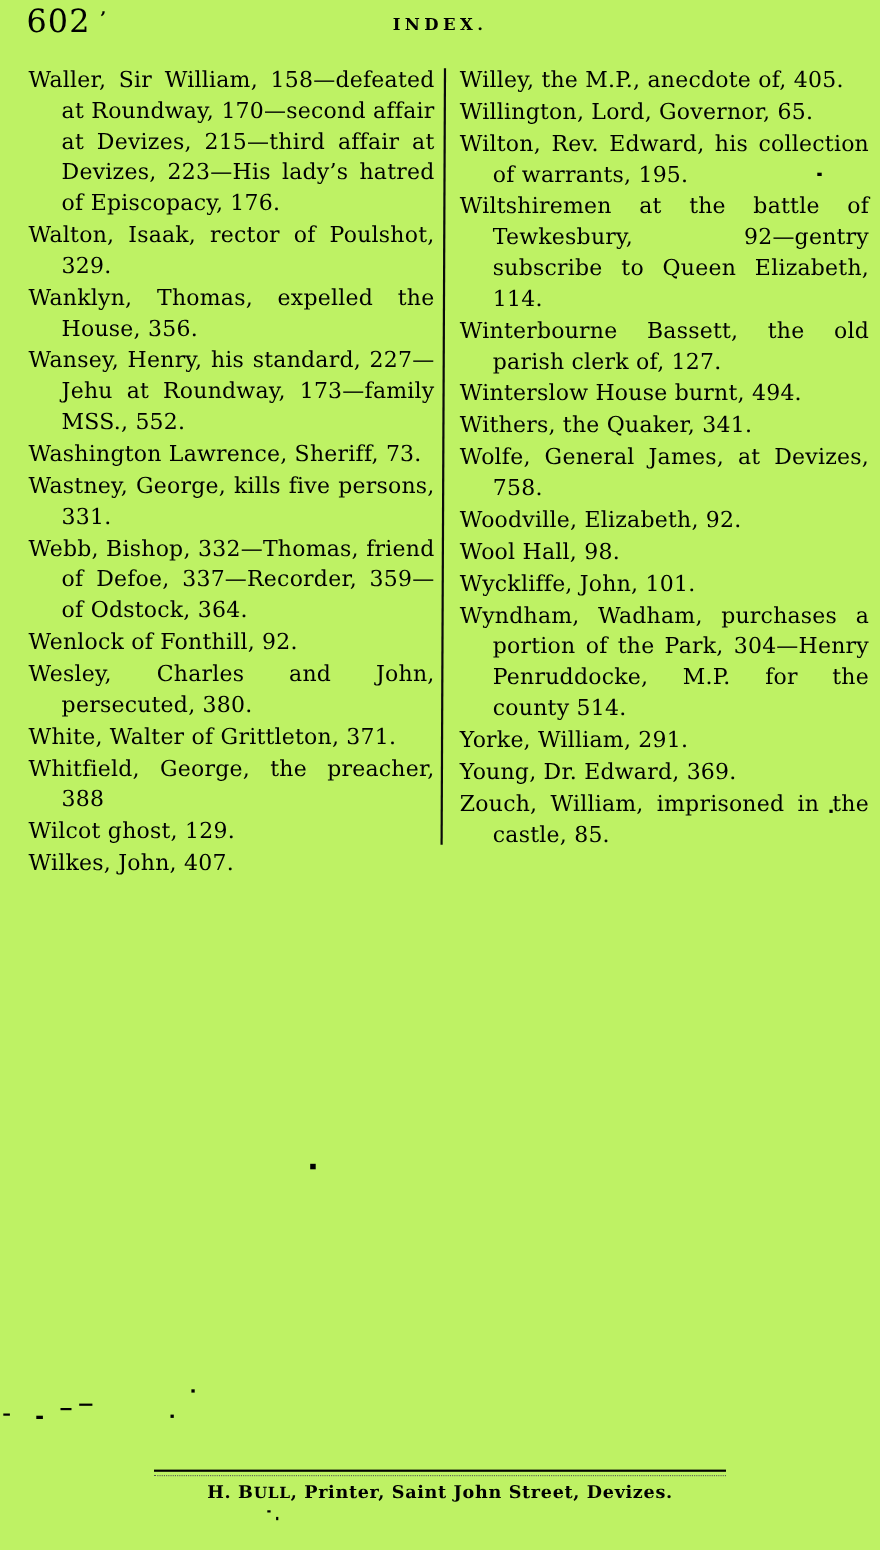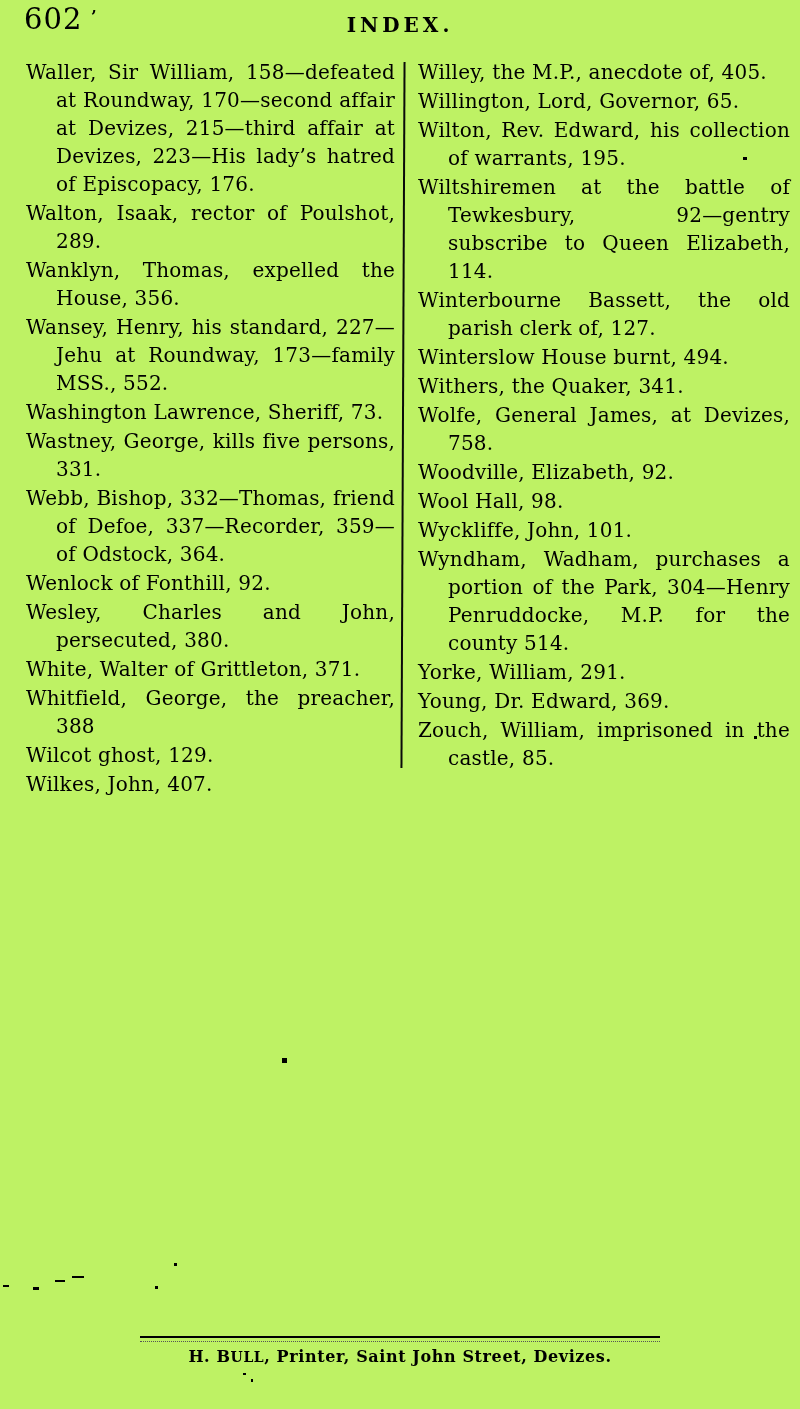--- a/index.html
+++ b/index.html
@@ -29,21 +29,21 @@
     top: 7px;
     font-size: 16px;
     font-weight: bold;
   }
   .page-title {
     position: absolute;
     left: 0;
     top: 13px;
     width: 100%;
     text-align: center;
-    font-size: 20px;
+    font-size: 15px;
     font-weight: bold;
     letter-spacing: 4px;
   }
   .col {
     position: absolute;
     top: 57px;
     font-size: 20px;
     line-height: 28px;
     text-align: justify;
     letter-spacing: 0.2px;
@@ -93,21 +93,21 @@
 <body>
 
 <div class="page">
 
   <div class="page-number">602</div>
   <div class="apostrophe-mark">’</div>
   <div class="page-title">INDEX.</div>
 
   <div class="col col-left">
       <div class="entry">Waller, Sir William, 158—defeated at Roundway, 170—second affair at Devizes, 215—third affair at Devizes, 223—His lady’s hatred of Episcopacy, 176.</div>
-      <div class="entry">Walton, Isaak, rector of Poulshot, 289.</div>
+      <div class="entry">Walton, Isaak, rector of Poulshot, 329.</div>
       <div class="entry">Wanklyn, Thomas, expelled the House, 356.</div>
       <div class="entry">Wansey, Henry, his standard, 227—Jehu at Roundway, 173—family MSS., 552.</div>
       <div class="entry">Washington Lawrence, Sheriff, 73.</div>
       <div class="entry">Wastney, George, kills five persons, 331.</div>
       <div class="entry">Webb, Bishop, 332—Thomas, friend of Defoe, 337—Recorder, 359—of Odstock, 364.</div>
       <div class="entry">Wenlock of Fonthill, 92.</div>
       <div class="entry">Wesley, Charles and John, persecuted, 380.</div>
       <div class="entry">White, Walter of Grittleton, 371.</div>
       <div class="entry">Whitfield, George, the preacher, 388</div>
       <div class="entry">Wilcot ghost, 129.</div>

